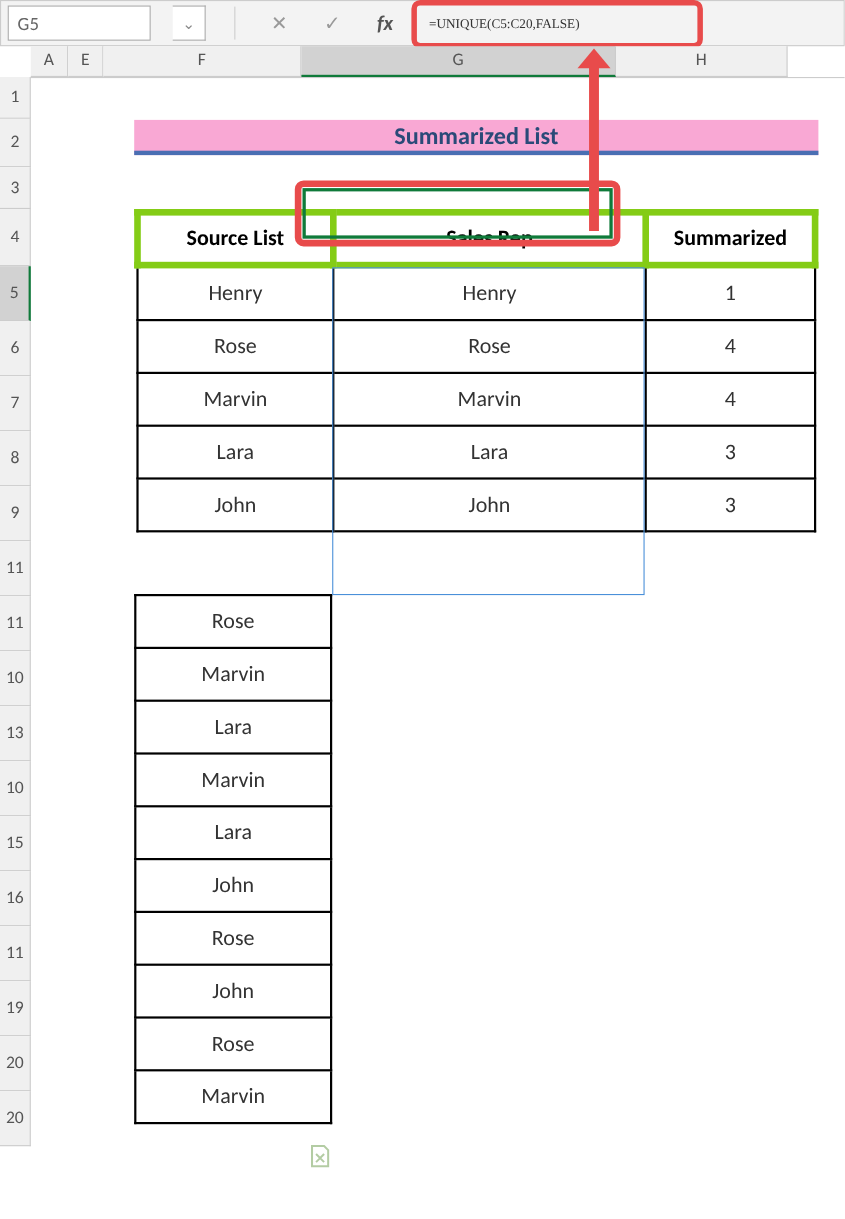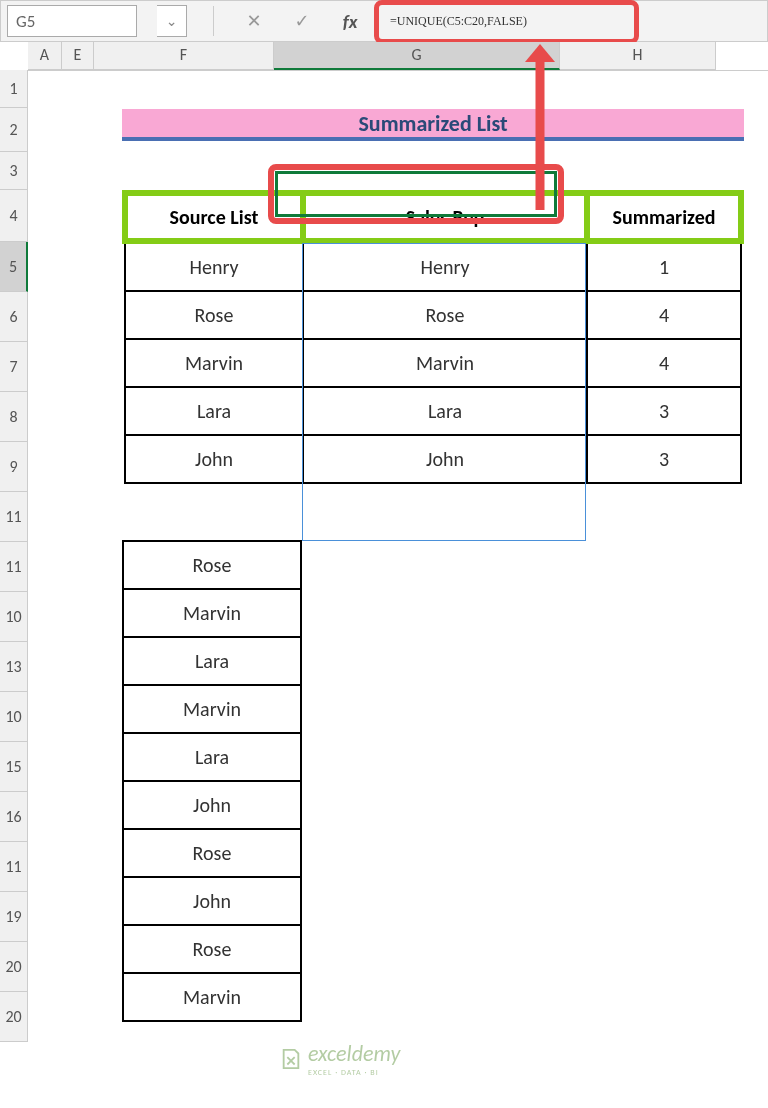--- a/index.html
+++ b/index.html
@@ -206,17 +206,13 @@
       </marker>
     </defs>
   <path d="M 30 170 L 30 10" stroke="#e84b4b" stroke-width="9" fill="none"></path>
   <path d="M 15 22 L 30 4 L 45 22 Z" fill="#e84b4b"></path>
 </svg>
 
 <div class="watermark">
   <svg class="wm-icon" viewBox="0 0 24 24">
       <path d="M4 2 L16 2 L20 6 L20 22 L4 22 Z M8 10 L12 14 L8 18 M16 10 L12 14 L16 18" fill="none" stroke="#6a9a4a" stroke-width="2"></path>
     </svg>
-  <div>
-    <div class="wm-text">exceldemy</div>
-    <div class="wm-sub">EXCEL · DATA · BI</div>
-  </div>
 </div>
 
 </body></html>

